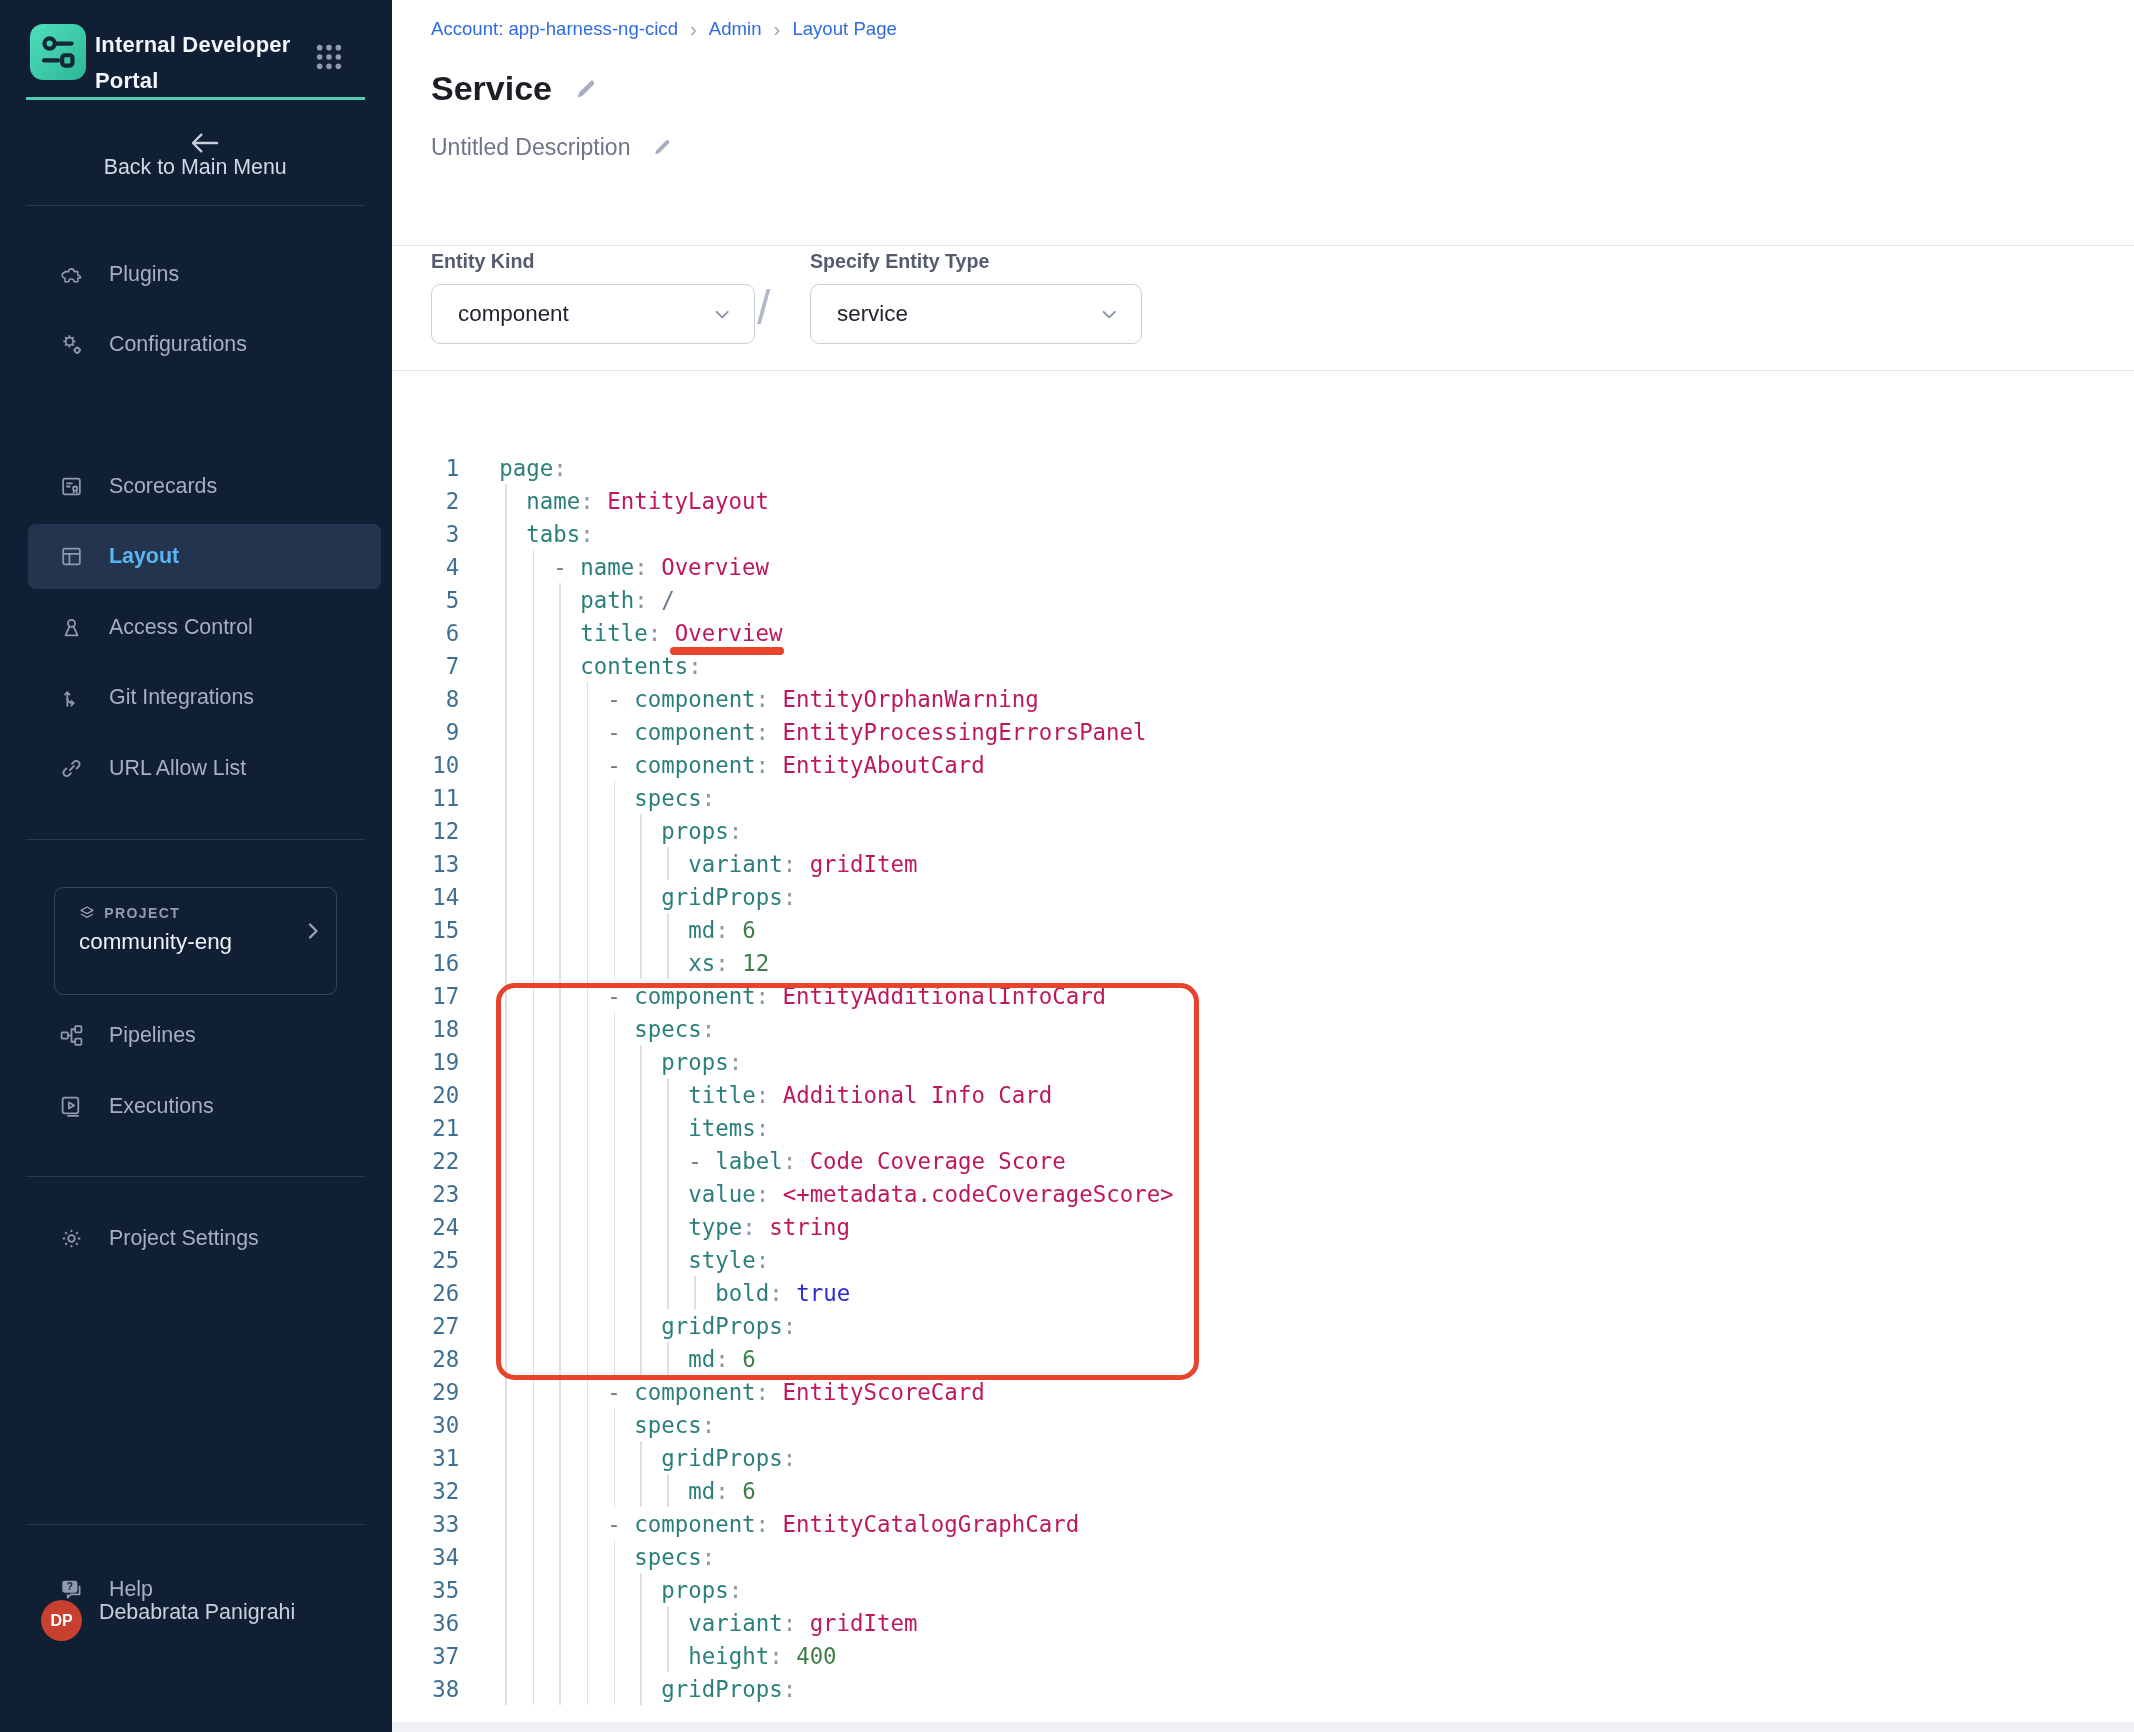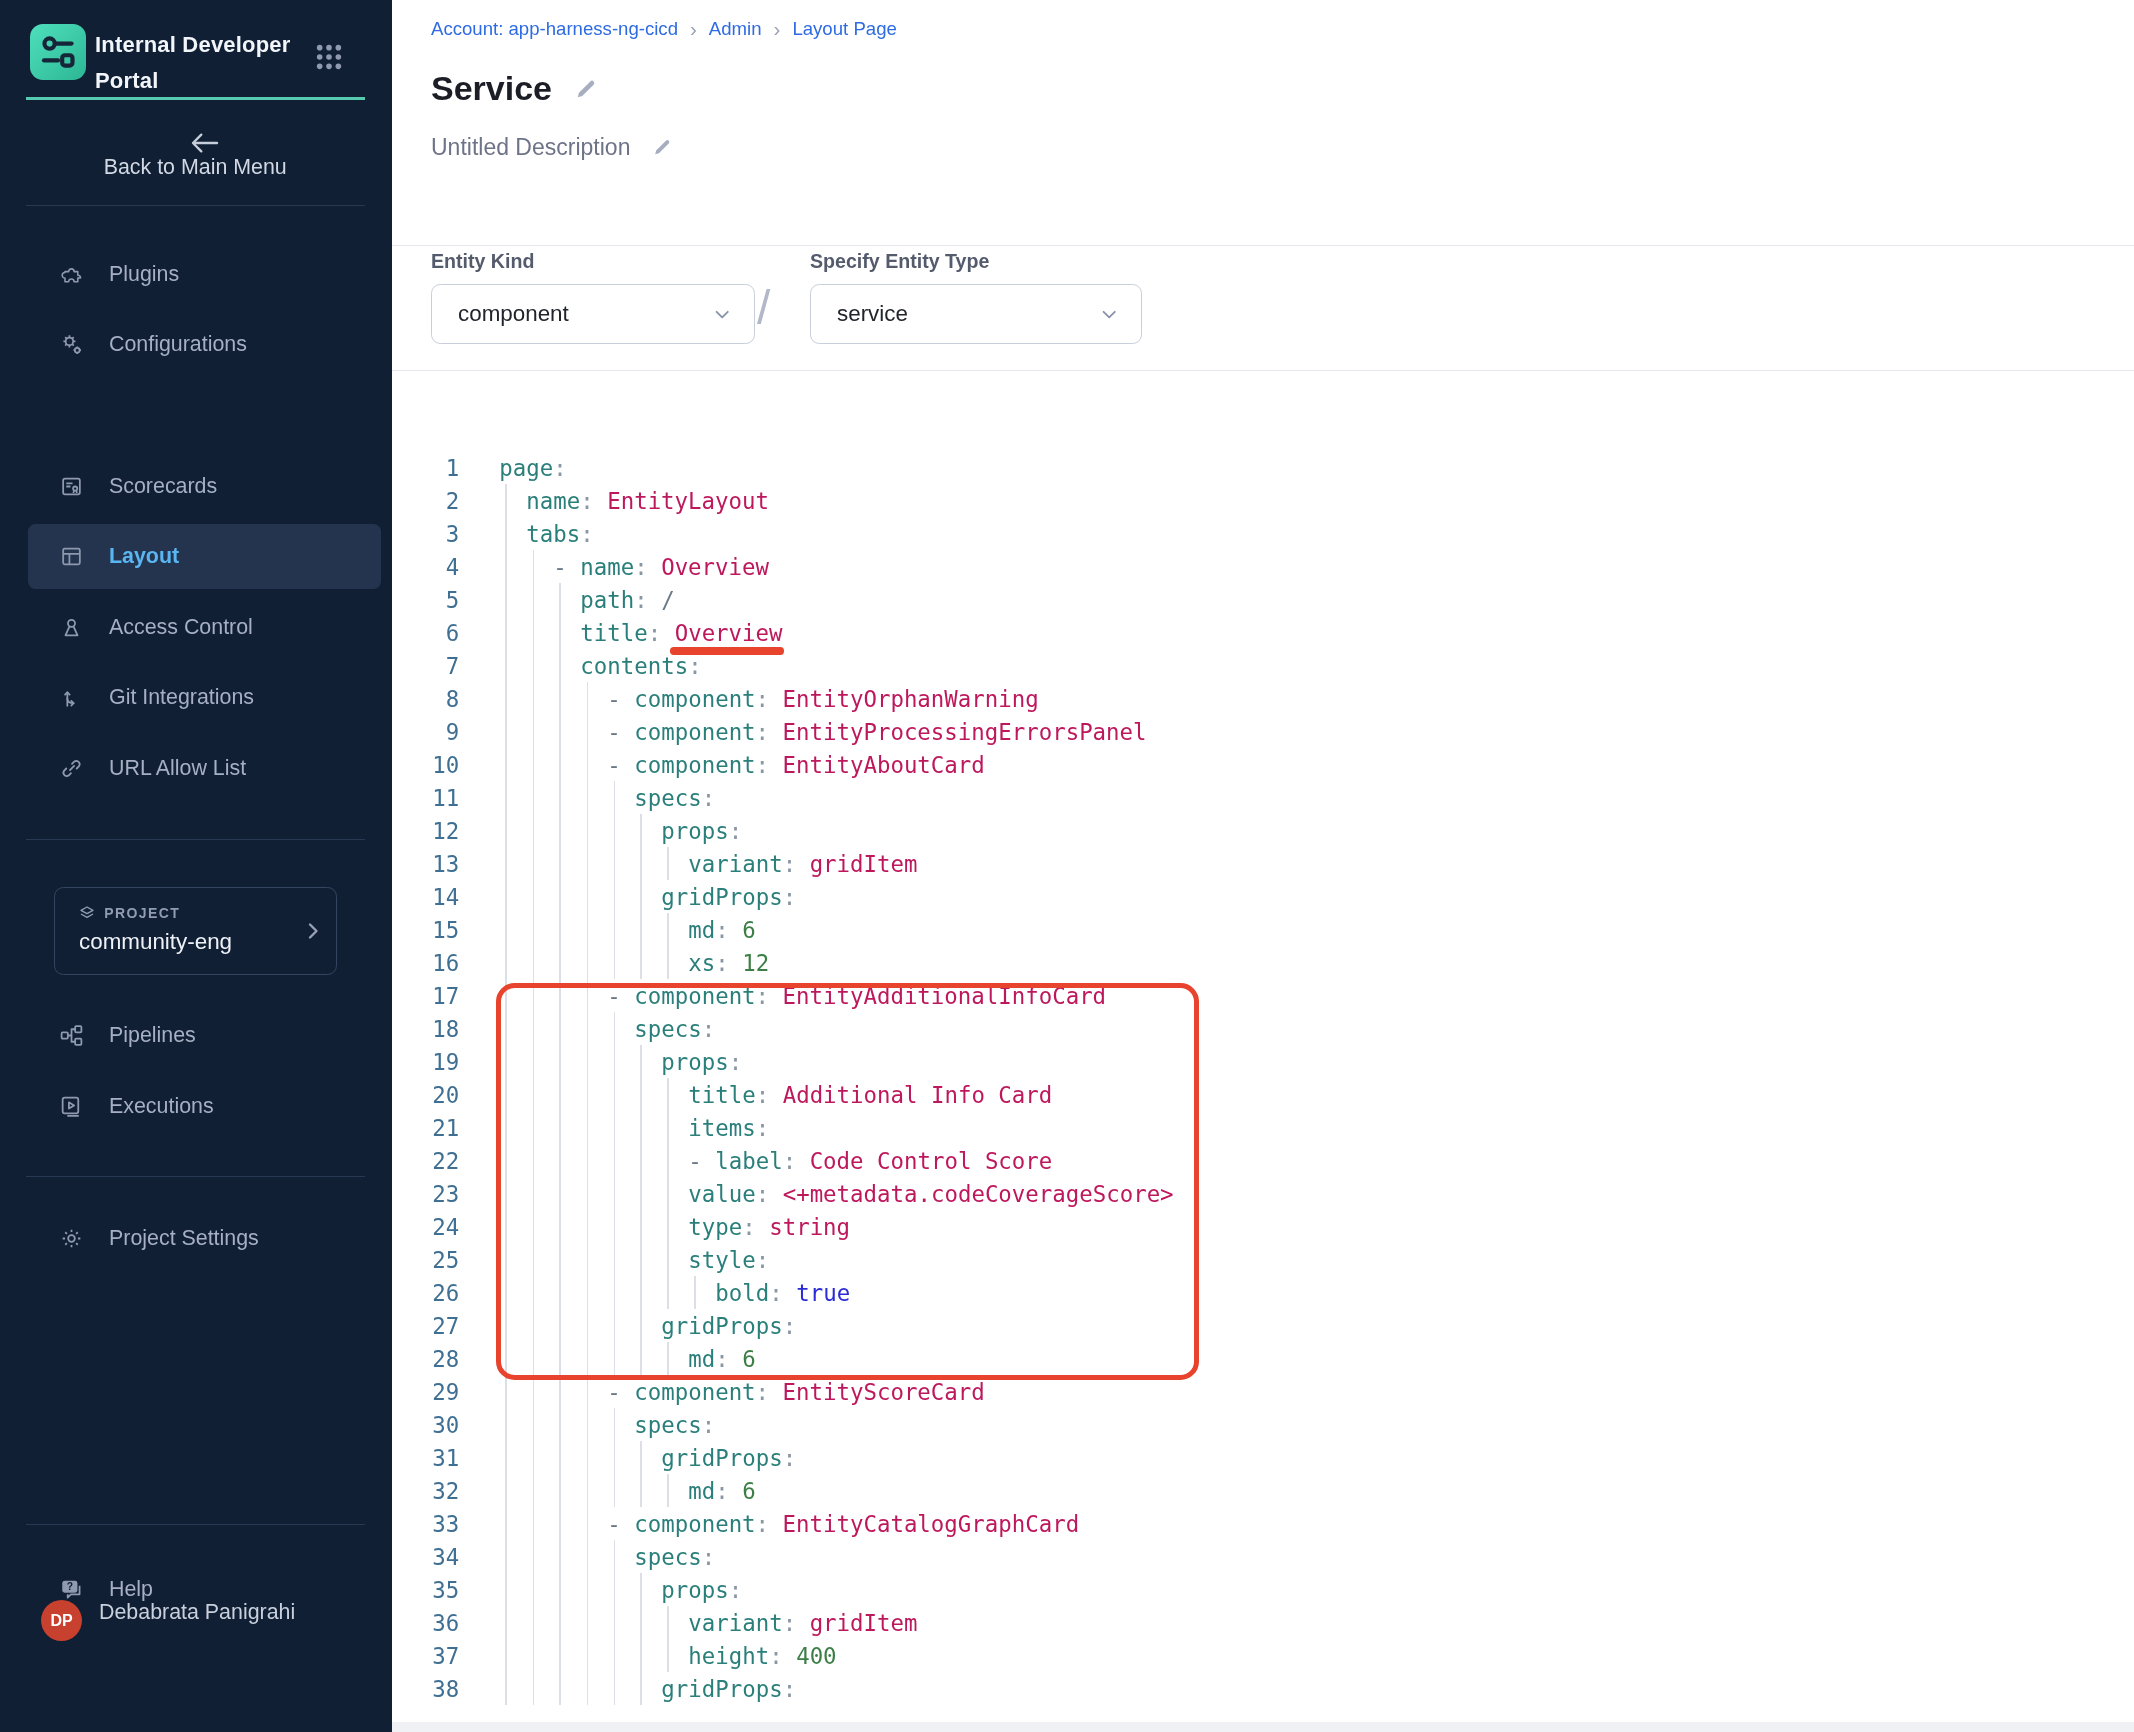--- a/index.html
+++ b/index.html
@@ -17,21 +17,21 @@
   .back-row{position:absolute;left:0;top:131px;width:368px;height:65px;display:flex;align-items:center;cursor:pointer;flex-direction:column;}
   .back-row .arrow{margin-left:41px;color:#c6cddb;}
   .back-row .blabel{margin-left:22.4px;color:#d2d8e4;font-size:21.4px;}
   .sdivider{position:absolute;left:26px;width:339px;height:0;border-top:1.4px solid #273852;}
   .nav-item{position:absolute;left:0;width:392px;height:65px;display:flex;align-items:center;cursor:pointer;padding-left:16px;}
   .nav-item .nicon{margin-left:43px;width:26px;height:26px;color:#8f99af;flex:0 0 26px;display:flex;align-items:center;}
   .nav-item .nlabel{margin-left:24px;color:#a6afc3;font-size:21.4px;}
   .nav-item.active{left:28px;width:337px;border-radius:7.5px;background:#24344e;}
   .nav-item.active .nicon{margin-left:15px;color:#8d98ac;}
   .nav-item.active .nlabel{color:#5ab6f2;font-weight:bold;}
-  .proj-card{position:absolute;left:54px;top:887px;width:283px;height:88px;border:1.4px solid #33455f;
+  .proj-card{position:absolute;left:54px;top:887px;width:283px;height:108px;border:1.4px solid #33455f;
              border-radius:9.3px;box-sizing:border-box;cursor:pointer;}
   .proj-row1{position:absolute;left:24px;top:17px;display:flex;align-items:center;color:#929cb1;}
   .proj-row1 .plabel{margin-left:9.3px;font-size:14px;font-weight:bold;letter-spacing:1.4px;}
   .proj-name{position:absolute;left:24px;top:41px;color:#eef1f7;font-size:22.4px;}
   .proj-chevron{position:absolute;right:11.2px;top:31px;color:#98a1b5;}
   .user-row{position:absolute;left:0;top:1600px;width:410px;height:65px;display:flex;cursor:pointer;}
   .avatar{margin-left:41px;width:41px;height:41px;border-radius:50%;background:#c8402e;color:#fff;
           font-size:16px;font-weight:bold;display:flex;align-items:center;justify-content:center;}
   .uname{margin-left:17px;color:#c9d0dd;font-size:21.4px;}
 
@@ -332,21 +332,21 @@
       <div class="cl"><span class="ln">12</span><span class="lc"><span class="gd"></span><span class="gd"></span><span class="gd"></span><span class="gd"></span><span class="gd"></span><span class="gd"></span><span class="tk">props</span><span class="tp">:</span></span></div>
       <div class="cl"><span class="ln">13</span><span class="lc"><span class="gd"></span><span class="gd"></span><span class="gd"></span><span class="gd"></span><span class="gd"></span><span class="gd"></span><span class="gd"></span><span class="tk">variant</span><span class="tp">: </span><span class="tv">gridItem</span></span></div>
       <div class="cl"><span class="ln">14</span><span class="lc"><span class="gd"></span><span class="gd"></span><span class="gd"></span><span class="gd"></span><span class="gd"></span><span class="gd"></span><span class="tk">gridProps</span><span class="tp">:</span></span></div>
       <div class="cl"><span class="ln">15</span><span class="lc"><span class="gd"></span><span class="gd"></span><span class="gd"></span><span class="gd"></span><span class="gd"></span><span class="gd"></span><span class="gd"></span><span class="tk">md</span><span class="tp">: </span><span class="tn">6</span></span></div>
       <div class="cl"><span class="ln">16</span><span class="lc"><span class="gd"></span><span class="gd"></span><span class="gd"></span><span class="gd"></span><span class="gd"></span><span class="gd"></span><span class="gd"></span><span class="tk">xs</span><span class="tp">: </span><span class="tn">12</span></span></div>
       <div class="cl"><span class="ln">17</span><span class="lc"><span class="gd"></span><span class="gd"></span><span class="gd"></span><span class="gd"></span><span class="tg">- </span><span class="tk">component</span><span class="tp">: </span><span class="tv">EntityAdditionalInfoCard</span></span></div>
       <div class="cl"><span class="ln">18</span><span class="lc"><span class="gd"></span><span class="gd"></span><span class="gd"></span><span class="gd"></span><span class="gd"></span><span class="tk">specs</span><span class="tp">:</span></span></div>
       <div class="cl"><span class="ln">19</span><span class="lc"><span class="gd"></span><span class="gd"></span><span class="gd"></span><span class="gd"></span><span class="gd"></span><span class="gd"></span><span class="tk">props</span><span class="tp">:</span></span></div>
       <div class="cl"><span class="ln">20</span><span class="lc"><span class="gd"></span><span class="gd"></span><span class="gd"></span><span class="gd"></span><span class="gd"></span><span class="gd"></span><span class="gd"></span><span class="tk">title</span><span class="tp">: </span><span class="tv">Additional Info Card</span></span></div>
       <div class="cl"><span class="ln">21</span><span class="lc"><span class="gd"></span><span class="gd"></span><span class="gd"></span><span class="gd"></span><span class="gd"></span><span class="gd"></span><span class="gd"></span><span class="tk">items</span><span class="tp">:</span></span></div>
-      <div class="cl"><span class="ln">22</span><span class="lc"><span class="gd"></span><span class="gd"></span><span class="gd"></span><span class="gd"></span><span class="gd"></span><span class="gd"></span><span class="gd"></span><span class="tg">- </span><span class="tk">label</span><span class="tp">: </span><span class="tv">Code Control Score</span></span></div>
+      <div class="cl"><span class="ln">22</span><span class="lc"><span class="gd"></span><span class="gd"></span><span class="gd"></span><span class="gd"></span><span class="gd"></span><span class="gd"></span><span class="gd"></span><span class="tg">- </span><span class="tk">label</span><span class="tp">: </span><span class="tv">Code Coverage Score</span></span></div>
       <div class="cl"><span class="ln">23</span><span class="lc"><span class="gd"></span><span class="gd"></span><span class="gd"></span><span class="gd"></span><span class="gd"></span><span class="gd"></span><span class="gd"></span><span class="tk">value</span><span class="tp">: </span><span class="tv">&lt;+metadata.codeCoverageScore&gt;</span></span></div>
       <div class="cl"><span class="ln">24</span><span class="lc"><span class="gd"></span><span class="gd"></span><span class="gd"></span><span class="gd"></span><span class="gd"></span><span class="gd"></span><span class="gd"></span><span class="tk">type</span><span class="tp">: </span><span class="tv">string</span></span></div>
       <div class="cl"><span class="ln">25</span><span class="lc"><span class="gd"></span><span class="gd"></span><span class="gd"></span><span class="gd"></span><span class="gd"></span><span class="gd"></span><span class="gd"></span><span class="tk">style</span><span class="tp">:</span></span></div>
       <div class="cl"><span class="ln">26</span><span class="lc"><span class="gd"></span><span class="gd"></span><span class="gd"></span><span class="gd"></span><span class="gd"></span><span class="gd"></span><span class="gd"></span><span class="gd"></span><span class="tk">bold</span><span class="tp">: </span><span class="tb">true</span></span></div>
       <div class="cl"><span class="ln">27</span><span class="lc"><span class="gd"></span><span class="gd"></span><span class="gd"></span><span class="gd"></span><span class="gd"></span><span class="gd"></span><span class="tk">gridProps</span><span class="tp">:</span></span></div>
       <div class="cl"><span class="ln">28</span><span class="lc"><span class="gd"></span><span class="gd"></span><span class="gd"></span><span class="gd"></span><span class="gd"></span><span class="gd"></span><span class="gd"></span><span class="tk">md</span><span class="tp">: </span><span class="tn">6</span></span></div>
       <div class="cl"><span class="ln">29</span><span class="lc"><span class="gd"></span><span class="gd"></span><span class="gd"></span><span class="gd"></span><span class="tg">- </span><span class="tk">component</span><span class="tp">: </span><span class="tv">EntityScoreCard</span></span></div>
       <div class="cl"><span class="ln">30</span><span class="lc"><span class="gd"></span><span class="gd"></span><span class="gd"></span><span class="gd"></span><span class="gd"></span><span class="tk">specs</span><span class="tp">:</span></span></div>
       <div class="cl"><span class="ln">31</span><span class="lc"><span class="gd"></span><span class="gd"></span><span class="gd"></span><span class="gd"></span><span class="gd"></span><span class="gd"></span><span class="tk">gridProps</span><span class="tp">:</span></span></div>
       <div class="cl"><span class="ln">32</span><span class="lc"><span class="gd"></span><span class="gd"></span><span class="gd"></span><span class="gd"></span><span class="gd"></span><span class="gd"></span><span class="gd"></span><span class="tk">md</span><span class="tp">: </span><span class="tn">6</span></span></div>

